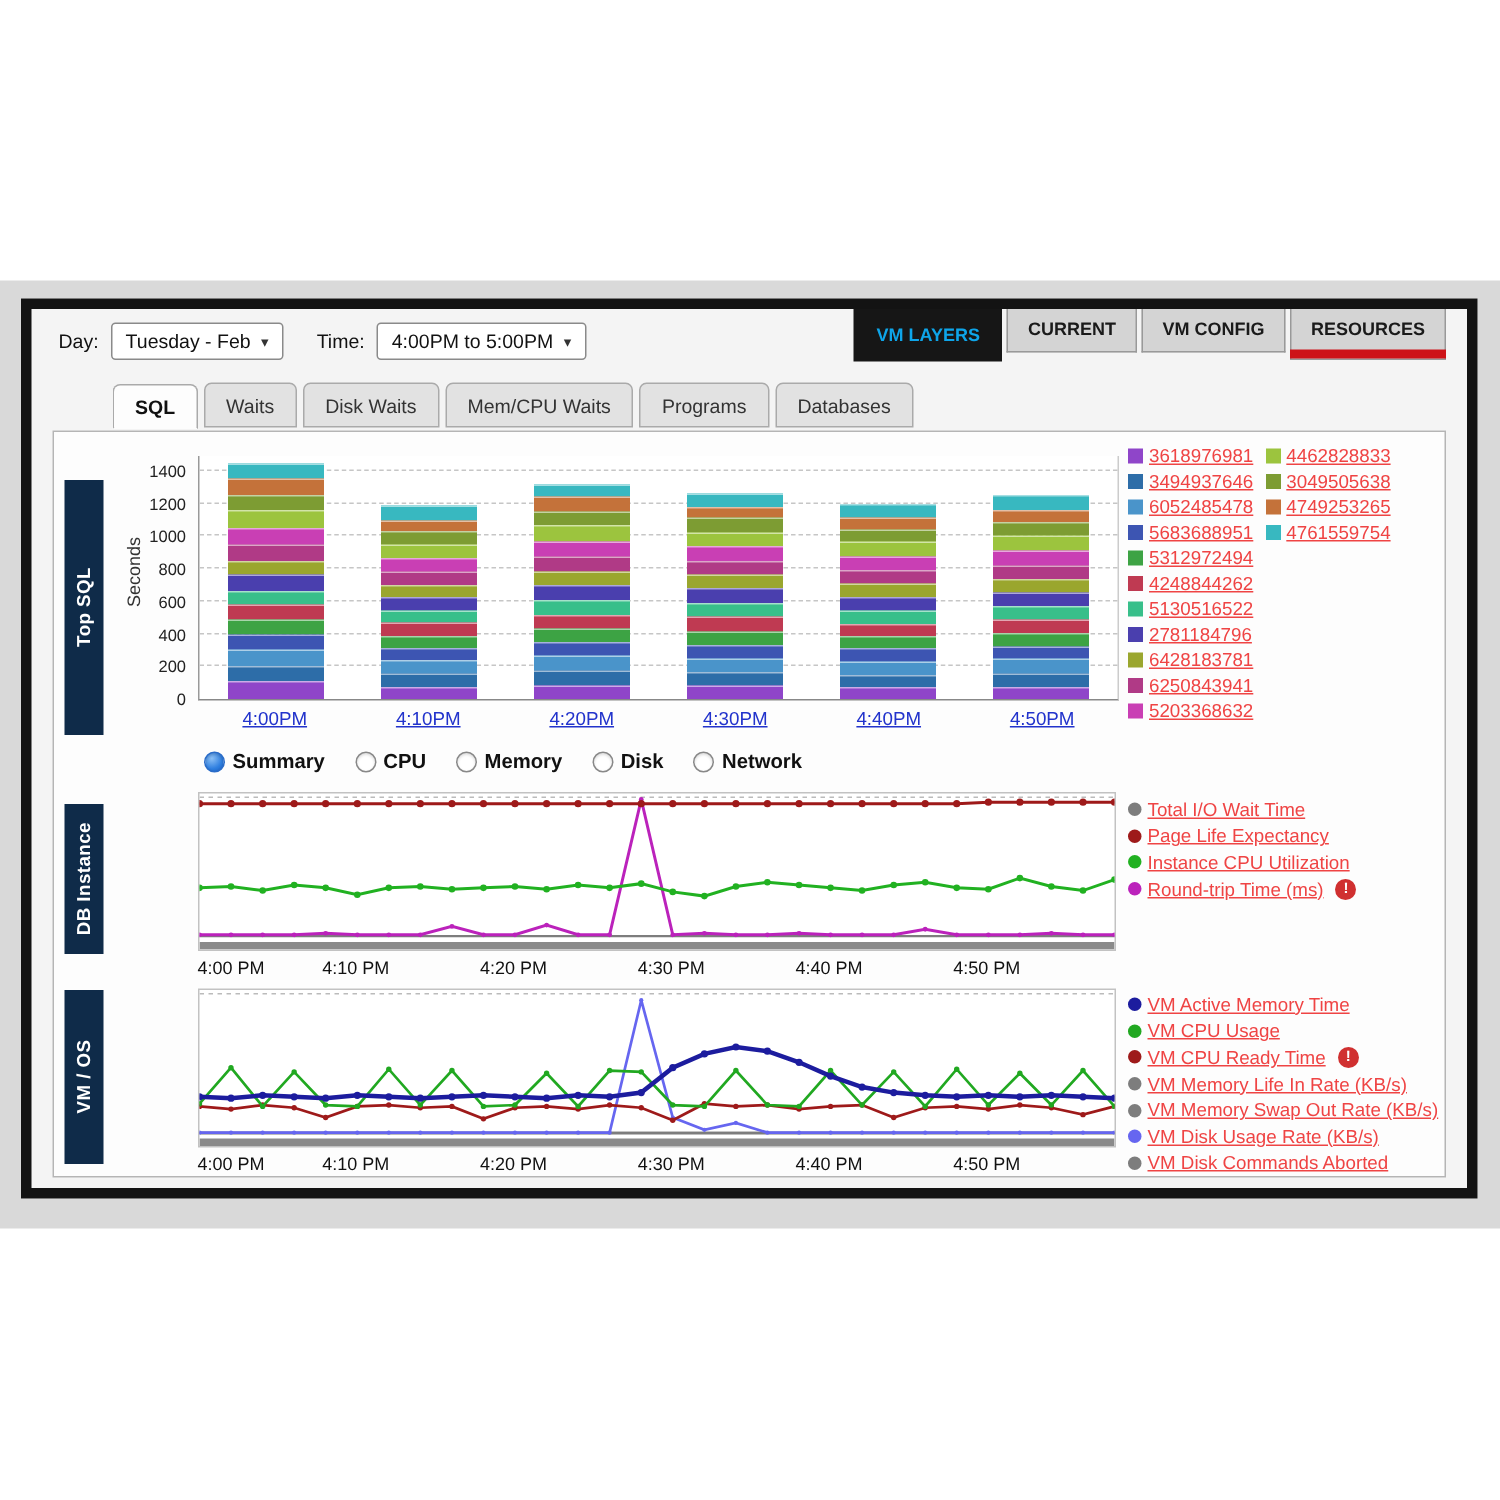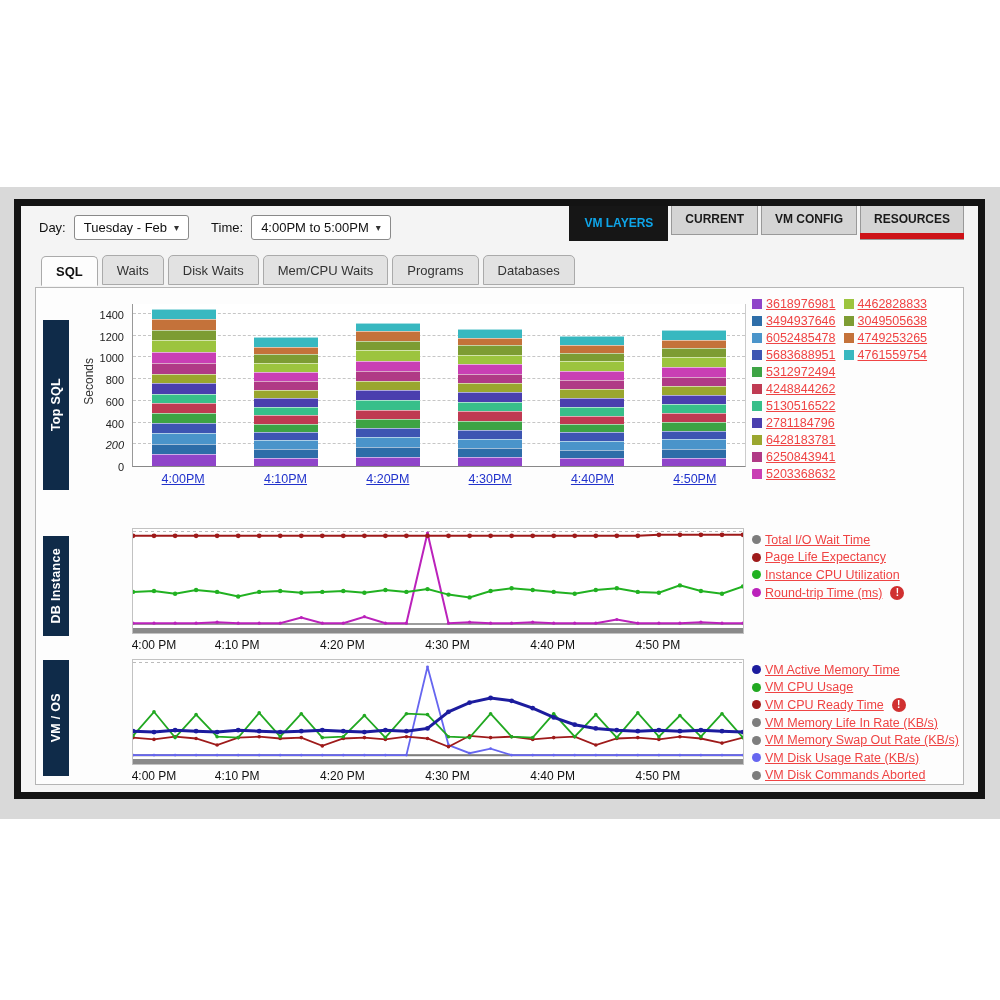--- a/index.html
+++ b/index.html
@@ -21,21 +21,21 @@
   .toptab { background:#d4d4d4; border:1px solid #999; border-top:none; padding:0 13px;
             height:29px; line-height:27px; font-size:12px; font-weight:bold; color:#1a1a1a; cursor:pointer; }
   .toptab.active { background:#161616; color:#0ea5e9; border:none; height:35px; line-height:35px; padding:0 15px; }
   .toptab.accent { position:relative; height:34px; }
   .toptab.accent::after { content:""; position:absolute; left:-1px; right:-1px; bottom:0; height:6px; background:#cd1318; }
 
   
   .subtabs { position:absolute; left:20px; top:49px; display:flex; gap:4px; align-items:flex-end; z-index:3; }
   .subtab { background:#e2e2e2; border:1px solid #aaa; border-radius:5px 5px 0 0; padding:7px 14px 6px;
             font-size:13px; color:#333; cursor:pointer; }
-  .subtab.active { background:#fdfdfd; font-weight:bold; color:#111; border-bottom:1px solid #fdfdfd; margin-bottom:-1px; }
+  .subtab.active { background:#fdfdfd; font-weight:bold; color:#111; border-bottom:1px solid #fdfdfd; margin-bottom:-1px;margin-left:34px; }
   .annotate-row { position:absolute; right:24px; top:52px; display:flex; align-items:center; gap:16px; z-index:3; }
   .btn { background:linear-gradient(#fdfdfd,#e5e5e5); border:1px solid #999; border-radius:4px;
          padding:4px 13px; font-size:12px; color:#222; cursor:pointer; }
   .refreshed { font-size:13px; color:#1a1a1a; }
 
   
   .panel { position:absolute; left:14px; right:14px; top:81px; bottom:7px;
            background:#fdfdfd; border:1px solid #b5b5b5; }
 
   .vtab { position:absolute; left:7px; width:26px; background:#0f2b49; color:#fff;
@@ -135,21 +135,21 @@
       <div class="vtab" id="vtab-db">
         <span>DB Instance</span>
       </div>
       <div class="vtab" id="vtab-vm">
         <span>VM / OS</span>
       </div>
 
       <span class="ylab" id="topsql-ylab">Seconds</span>
       <div id="topsql-yticks">
           <div style="bottom: 0px;">0</div>
-          <div style="bottom: 21.7333px; font-style: italic;">200</div>
+          <div style="bottom: 21.7333px;">200</div>
           <div style="bottom: 43.4667px;">400</div>
           <div style="bottom: 65.2px;">600</div>
           <div style="bottom: 86.9333px;">800</div>
           <div style="bottom: 108.667px;">1000</div>
           <div style="bottom: 130.4px;">1200</div>
           <div style="bottom: 152.133px;">1400</div>
         </div>
       <div id="topsql-plot">
         <div id="topsql-grid">
             <div class="gridline" style="bottom: 21.7333px;"></div>
@@ -333,20 +333,42 @@
               <span class="lg-sq" style="background: rgb(196, 114, 58);"></span>
               <a>4749253265</a>
             </div>
             <div class="lg-item">
               <span class="lg-sq" style="background: rgb(56, 184, 192);"></span>
               <a>4761559754</a>
             </div>
           </div>
         </div>
 
+      <div id="radio-row">
+          <div class="radio">
+            <span class="rdot sel"></span>
+            <span>Summary</span>
+          </div>
+          <div class="radio">
+            <span class="rdot"></span>
+            <span>CPU</span>
+          </div>
+          <div class="radio">
+            <span class="rdot"></span>
+            <span>Memory</span>
+          </div>
+          <div class="radio">
+            <span class="rdot"></span>
+            <span>Disk</span>
+          </div>
+          <div class="radio">
+            <span class="rdot"></span>
+            <span>Network</span>
+          </div>
+        </div>
 
       <div class="lineplot" id="db-plot"><svg width="610" height="104">
             <line x1="0" x2="610" y1="2.5" y2="2.5" stroke="#bbb" stroke-dasharray="3,3"></line>
             <polyline points="0.0,95.1 21.0,95.1 42.1,95.1 63.1,95.1 84.1,95.1 105.2,95.1 126.2,95.1 147.2,95.1 168.3,95.1 189.3,95.1 210.3,95.1 231.4,95.1 252.4,95.1 273.4,95.1 294.5,95.1 315.5,95.1 336.6,95.1 357.6,95.1 378.6,95.1 399.7,95.1 420.7,95.1 441.7,95.1 462.8,95.1 483.8,95.1 504.8,95.1 525.9,95.1 546.9,95.1 567.9,95.1 589.0,95.1 610.0,95.1" fill="none" stroke="#7d7d7d" stroke-width="1.5"></polyline>
             <polyline points="0.0,94.2 21.0,94.2 42.1,94.2 63.1,94.2 84.1,93.2 105.2,94.2 126.2,94.2 147.2,94.2 168.3,88.6 189.3,94.2 210.3,94.2 231.4,87.7 252.4,94.2 273.4,94.2 294.5,4.0 315.5,94.2 336.6,93.2 357.6,94.2 378.6,94.2 399.7,93.2 420.7,94.2 441.7,94.2 462.8,94.2 483.8,90.5 504.8,94.2 525.9,94.2 546.9,94.2 567.9,93.2 589.0,94.2 610.0,94.2" fill="none" stroke="#bb22bb" stroke-width="2"></polyline>
             <circle cx="0.0" cy="94.2" r="1.6" fill="#bb22bb"></circle>
             <circle cx="21.0" cy="94.2" r="1.6" fill="#bb22bb"></circle>
             <circle cx="42.1" cy="94.2" r="1.6" fill="#bb22bb"></circle>
             <circle cx="63.1" cy="94.2" r="1.6" fill="#bb22bb"></circle>
             <circle cx="84.1" cy="93.2" r="1.6" fill="#bb22bb"></circle>

